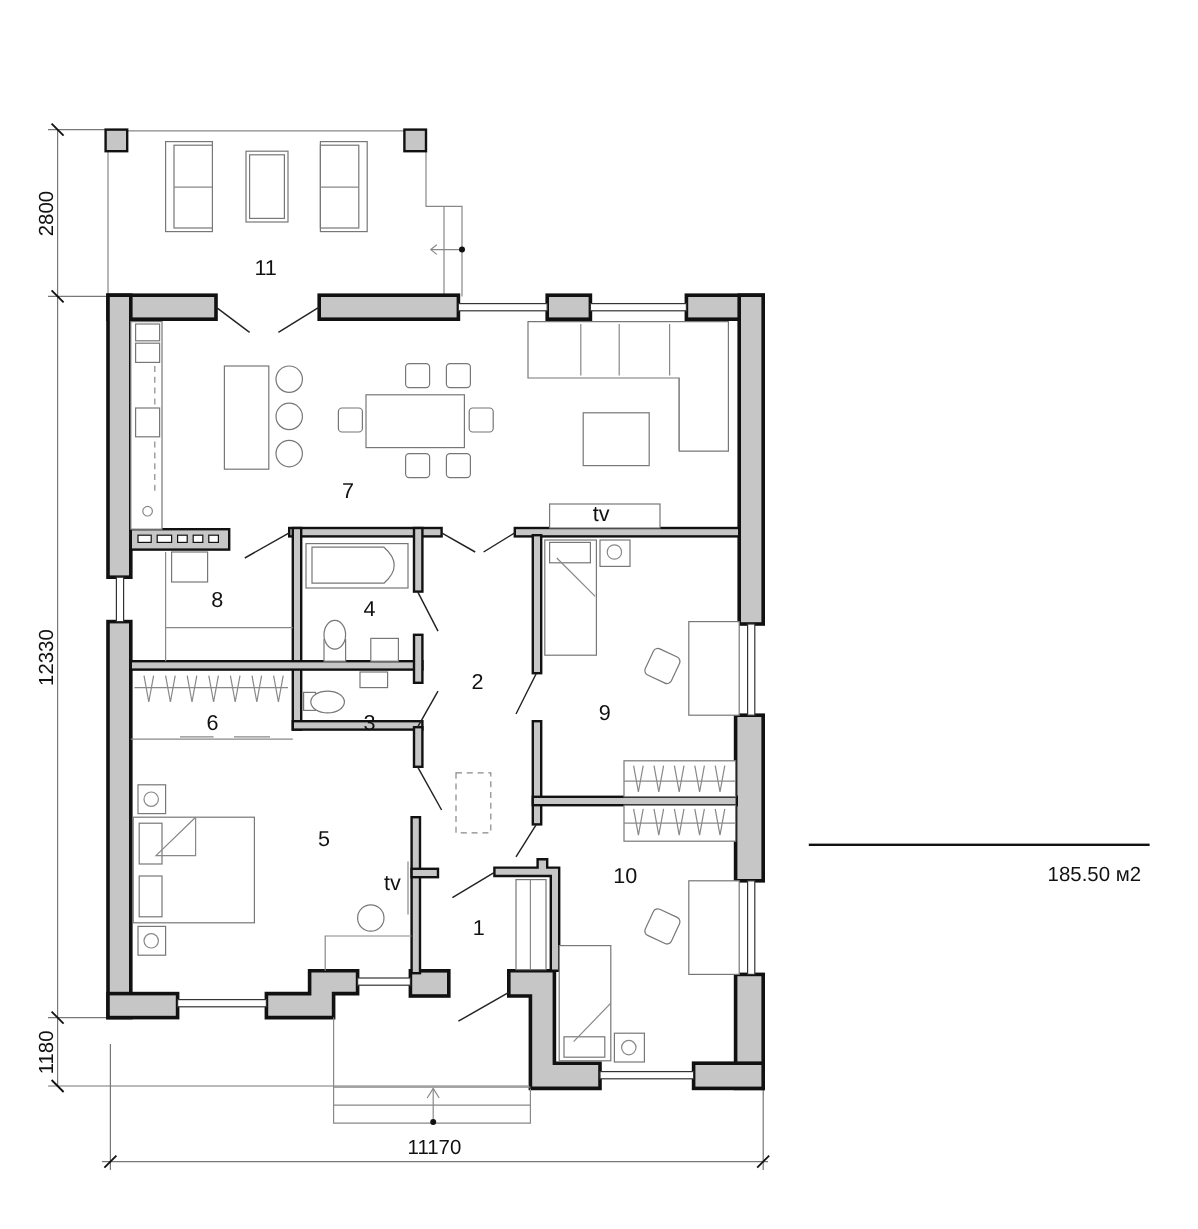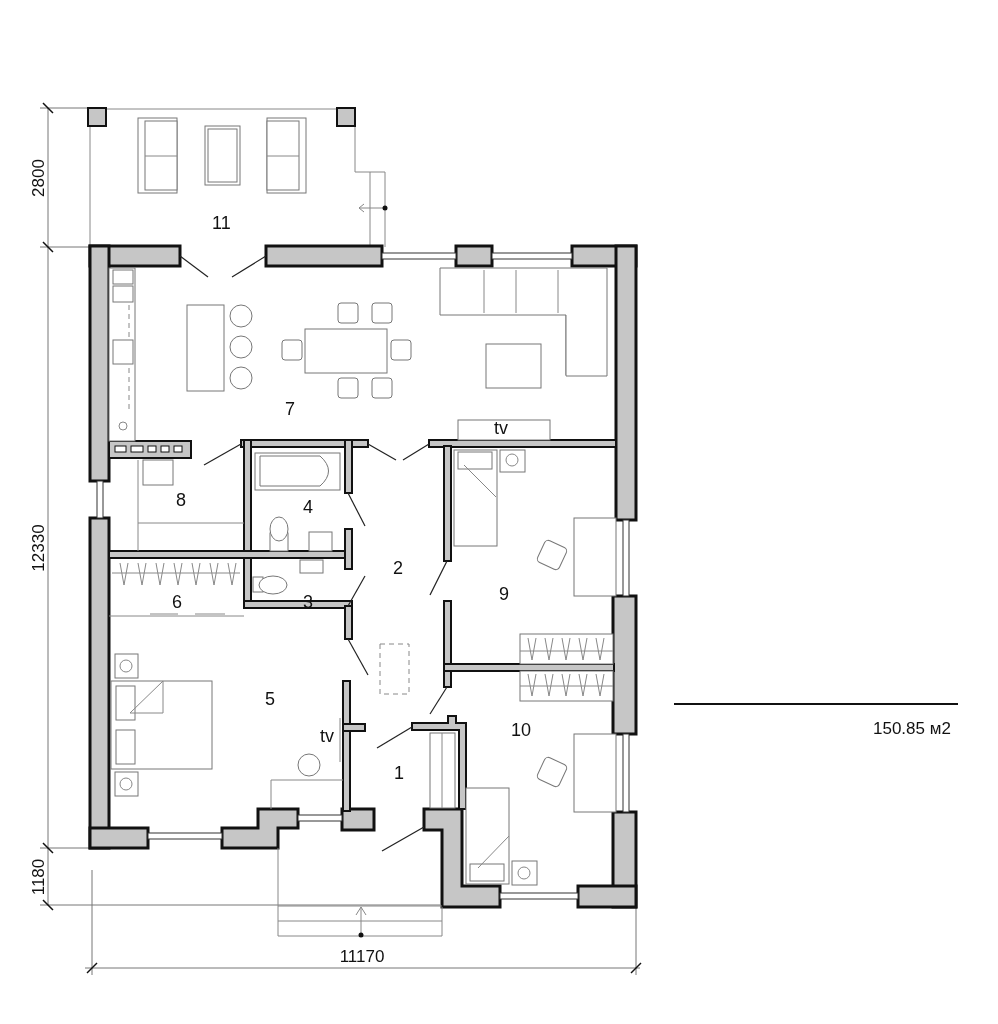--- a/index.html
+++ b/index.html
@@ -266,13 +266,13 @@
     <rect class="furn" x="466" y="788" width="43" height="96"></rect>
     <rect class="furn" x="470" y="864" width="34" height="17"></rect>
     <line class="thin" x1="478" y1="868" x2="509" y2="836"></line>
   </g>
   <rect class="furn" x="512" y="861" width="25" height="24"></rect>
   <circle class="thin" cx="524" cy="873" r="6"></circle>
   <text class="label" x="511" y="736">10</text>
 </svg>
 
 <div class="area-line"></div>
-<div class="area-text">150.85 м2</div>
+<div class="area-text">185.50 м2</div>
 
 </body></html>

